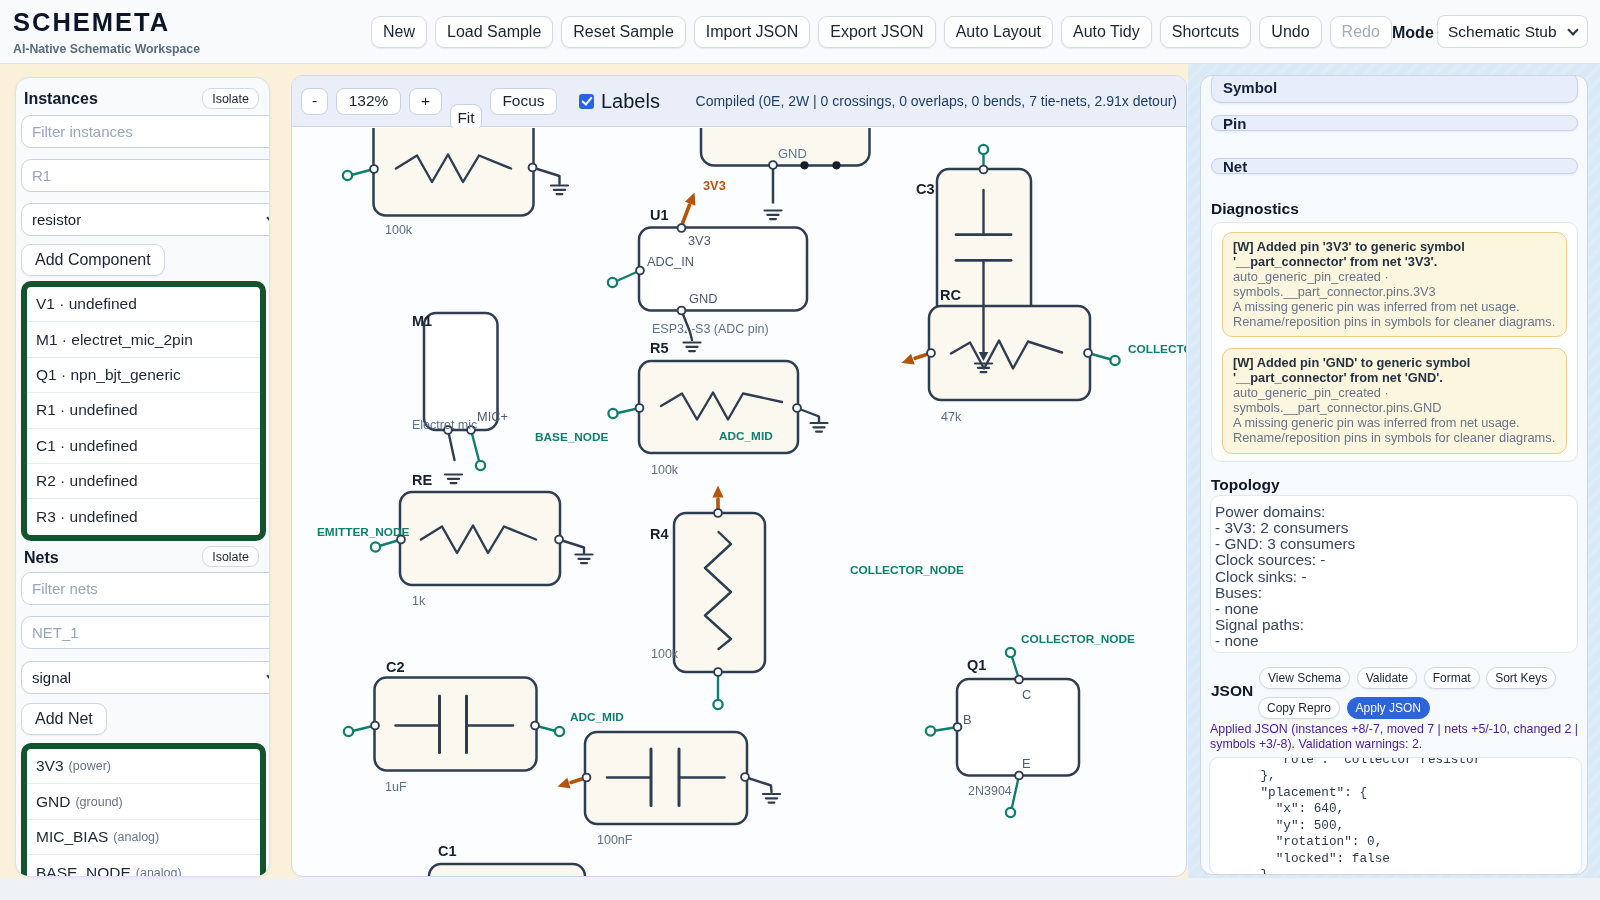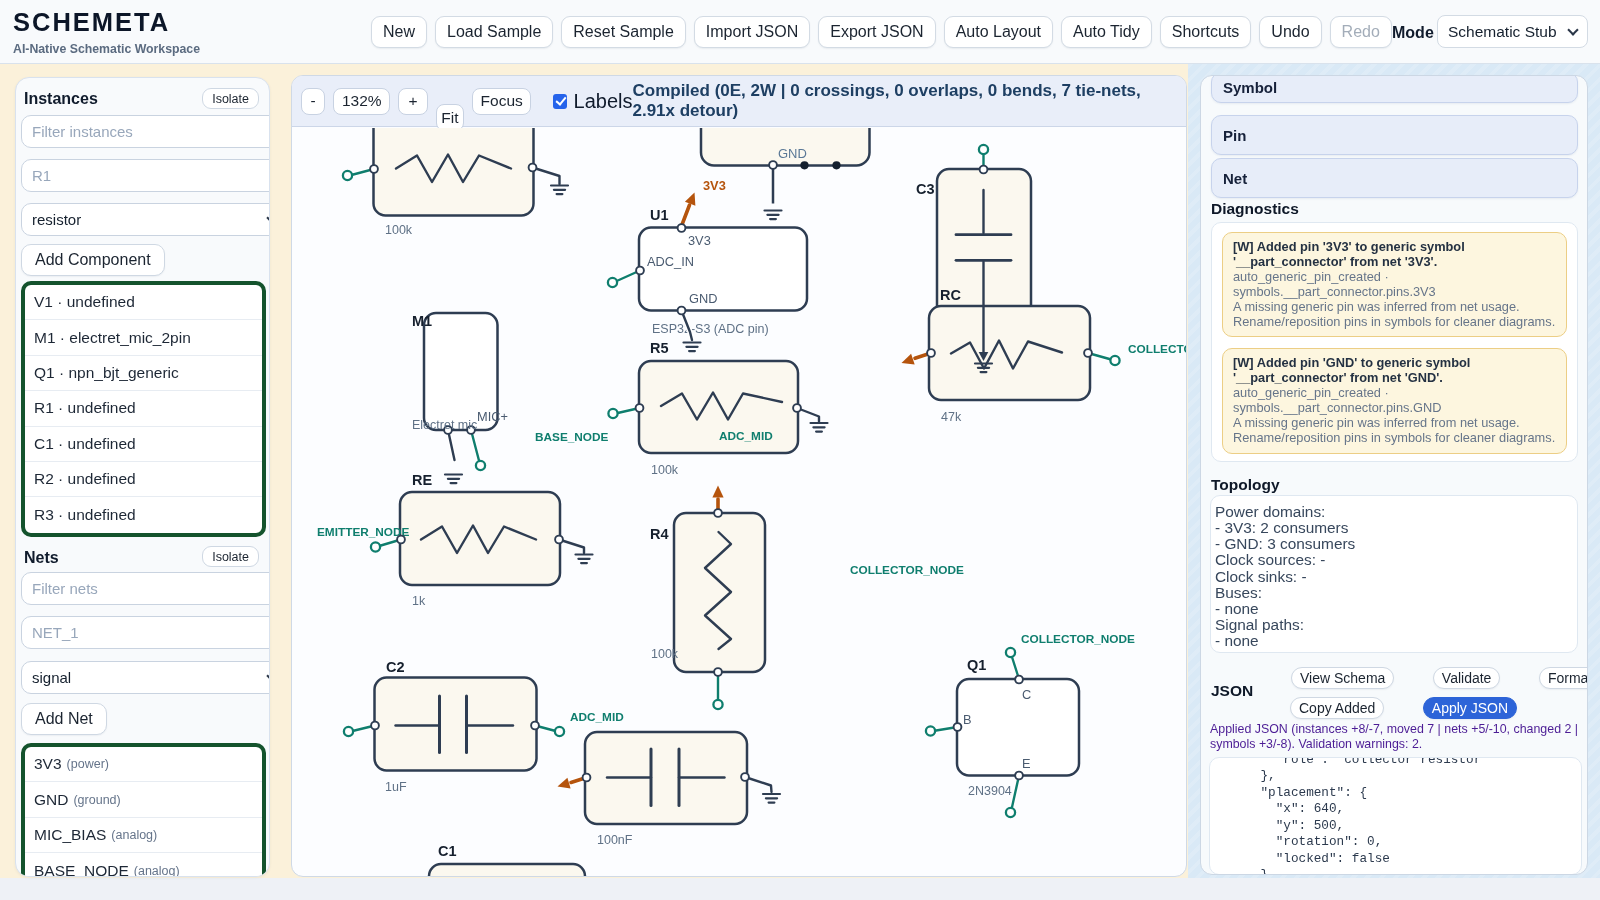--- a/index.html
+++ b/index.html
@@ -21,45 +21,45 @@
 #creambg { position:absolute; left:0; top:64px; width:1188px; height:814px; background:#fbf1da; }
 #bluebg { position:absolute; left:1188px; top:64px; width:412px; height:814px; background:#d9e9f6; background-image:repeating-linear-gradient(135deg, rgba(255,255,255,.15) 0 4px, rgba(255,255,255,0) 4px 10px); }
 
 
 #lp { position:absolute; left:15px; top:77px; width:255px; height:800px; background:#f8fafc; border:1px solid #d9e2ee; border-radius:14px; overflow:hidden; box-shadow:0 1px 3px rgba(30,50,80,.06); }
 .lph { position:absolute; left:8px; font-size:16px; font-weight:bold; color:#101b2c; }
 .iso { position:absolute; right:10px; height:21px; background:#fff; border:1px solid #cfd8e3; border-radius:9px; font-size:12.5px; color:#1b2430; padding:0 9px; display:flex; align-items:center; }
 .lin { position:absolute; left:5px; width:266px; height:33px; background:#fff; border:1px solid #c9d3e0; border-radius:10px; font-size:15px; color:#98a7bb; padding:0 10px; display:flex; align-items:center; }
 .lsel { color:#15202e; justify-content:space-between; }
 .lbtn { position:absolute; left:5px; height:32px; background:#fff; border:1px solid #cfd8e3; border-radius:10px; font-size:16px; color:#1b2430; padding:0 13px; display:flex; align-items:center; box-shadow:0 1px 1.5px rgba(30,50,80,.06); }
-.llist { position:absolute; left:5px; width:245px; background:#fff; border:4px solid #14532d; border-radius:10px; overflow:hidden; }
+.llist { position:absolute; left:5px; width:245px; background:#fff; border:6px solid #14532d; border-radius:10px; overflow:hidden; }
 .lrow { height:35.4px; display:flex; align-items:center; padding-left:9px; font-size:15.5px; color:#1d2735; border-bottom:1px solid #e7ecf2; }
 .lrow:last-child { border-bottom:none; }
 .lrow .sub { font-size:12.5px; color:#65748a; margin-left:5px; }
 .chev { width:8px; height:8px; border-right:2px solid #2a3648; border-bottom:2px solid #2a3648; transform:rotate(45deg); margin-top:-4px; }
 
 
 #cv { position:absolute; left:291px; top:75px; width:896px; height:802px; background:#fcfdff; border:1px solid #cfd9e6; border-radius:12px; overflow:hidden; }
 #cvtb { position:absolute; left:0; top:0; width:894px; height:51px; background:#e9eef9; border-bottom:1px solid #ccd6e8; display:flex; align-items:center; padding-left:9px; }
 .tb { height:27px; background:#fff; border:1px solid #c8d2e2; border-radius:8px; font-size:15.5px; color:#1b2430; display:flex; align-items:center; justify-content:center; margin-right:8px; }
 #cbx { width:15px; height:15px; background:#2563eb; border-radius:3px; margin:0 7px 0 14px; position:relative; }
 #cbx:after { content:""; position:absolute; left:4.5px; top:1.5px; width:4px; height:8px; border-right:2.2px solid #fff; border-bottom:2.2px solid #fff; transform:rotate(40deg); }
 #lbl { font-size:20px; color:#101b2c; }
-#compiled { margin-left:auto; padding-right:9px; font-size:17px; font-weight:bold; color:#1e3f63; }
+#compiled { margin-left:auto; padding-right:9px; font-size:14px; font-weight:normal; color:#1e3f63; }
 #csvg { position:absolute; left:1px; top:52px; }
 
 
 #rp { position:absolute; left:1200px; top:75px; width:388px; height:800px; background:#f7fafc; border:1px solid #ccd7e4; border-radius:12px; overflow:hidden; }
-.acc { position:absolute; left:10px; width:367px; height:40px; background:#e7edf9; border:1px solid #c7d3ec; border-radius:10px; font-size:15px; font-weight:bold; color:#16213a; display:flex; align-items:center; padding-left:11px; box-shadow:0 1px 2px rgba(40,60,110,.08); }
+.acc { position:absolute; left:10px; width:367px; height:16px; background:#e7edf9; border:1px solid #c7d3ec; border-radius:10px; font-size:15px; font-weight:bold; color:#16213a; display:flex; align-items:center; padding-left:11px; box-shadow:0 1px 2px rgba(40,60,110,.08); }
 .rh { position:absolute; left:10px; font-size:15.5px; font-weight:bold; color:#0e1828; }
 #diagbox { position:absolute; left:10px; top:146px; width:367px; height:240px; background:#fff; border:1px solid #dfe8f1; border-radius:10px; padding:9px 10px; }
 .warn { background:#fdf6df; border:1px solid #ecce85; border-radius:10px; padding:7px 10px; font-size:12.8px; line-height:14.9px; color:#66758a; white-space:nowrap; }
 .warn b { color:#243142; display:block; }
 #topobox { position:absolute; left:9px; top:419px; width:368px; height:158px; background:#fff; border:1px solid #dfe8f1; border-radius:10px; padding:8px 4px; font-size:15.4px; line-height:16.15px; color:#37475c; }
-.jb { height:22px; background:#fff; border:1px solid #cfd8e3; border-radius:11px; font-size:14px; color:#1b2430; padding:0 8px; display:flex; align-items:center; box-shadow:0 1px 1.5px rgba(30,50,80,.06); white-space:nowrap;margin-left:32px; }
+.jb { height:22px; background:#fff; border:1px solid #cfd8e3; border-radius:11px; font-size:12px; color:#1b2430; padding:0 8px; display:flex; align-items:center; box-shadow:0 1px 1.5px rgba(30,50,80,.06); white-space:nowrap; }
 #jrow1 { position:absolute; left:58px; top:591px; display:flex; gap:6.5px; }
 #jrow2 { position:absolute; left:57px; top:621px; display:flex; gap:6.5px; }
 .jb.blue { background:#2d64d8; border-color:#2d64d8; color:#fff; }
 #jnote { position:absolute; left:9px; top:646px; font-size:12.4px; line-height:14.6px; color:#4c1d95; white-space:nowrap; }
 #jsonbox { position:absolute; left:8px; top:681px; width:373px; height:118px; background:#fff; border:1px solid #dfe8f1; border-radius:10px; overflow:hidden; padding:0 20px; }
 #jsonbox pre { font-family:"Liberation Mono", monospace; font-size:12.7px; line-height:16.5px; color:#2c3a4e; margin-top:-6.5px; }
 </style>
 </head>
 <body>
 <div id="creambg"></div>
@@ -329,21 +329,21 @@
   <div class="rh" style="top:400px;">Topology</div>
   <div id="topobox">Power domains:<br>- 3V3: 2 consumers<br>- GND: 3 consumers<br>Clock sources: -<br>Clock sinks: -<br>Buses:<br>- none<br>Signal paths:<br>- none</div>
   <div class="rh" style="top:606px;">JSON</div>
   <div id="jrow1">
     <div class="jb">View Schema</div>
     <div class="jb">Validate</div>
     <div class="jb">Format</div>
     <div class="jb">Sort Keys</div>
   </div>
   <div id="jrow2">
-    <div class="jb">Copy Added</div>
+    <div class="jb">Copy Repro</div>
     <div class="jb blue">Apply JSON</div>
   </div>
   <div id="jnote">Applied JSON (instances +8/-7, moved 7 | nets +5/-10, changed 2 |<br>symbols +3/-8). Validation warnings: 2.</div>
   <div id="jsonbox">
       <pre>      "role": "collector resistor"
     },
     "placement": {
       "x": 640,
       "y": 500,
       "rotation": 0,

